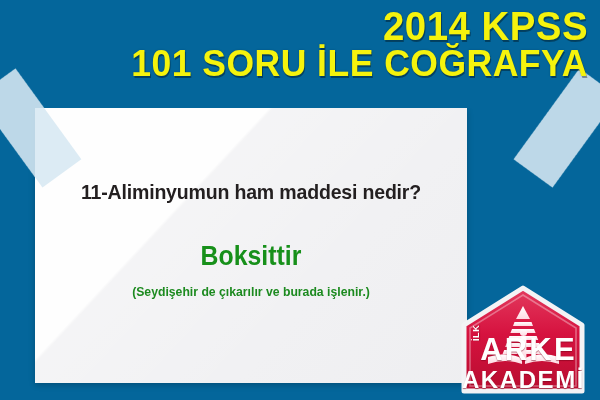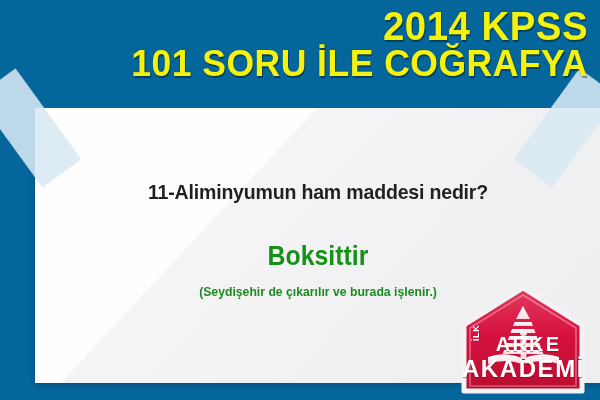--- a/index.html
+++ b/index.html
@@ -85,21 +85,21 @@
     height: 112px;
     transform: rotate(36deg);
     transform-origin: 50% 50%;
   }
 
   
   #paper {
     position: absolute;
     left: 35px;
     top: 108px;
-    width: 566px;
+    width: 432px;
     height: 275px;
     background: #f1f1f3;
     z-index: 3;
     box-shadow: 0 2px 6px rgba(0,0,0,0.22);
   }
 
   
   #paper::before {
     content: "";
     position: absolute;
@@ -185,21 +185,21 @@
 
   .logo-word {
     color: #ffffff;
     font-family: "Liberation Sans", sans-serif;
     font-weight: 700;
     letter-spacing: 2.2px;
     line-height: 1.0;
     text-shadow: 0 1px 1px rgba(120,0,25,0.55);
   }
 
-  #logo-word-arke { font-size: 20px; margin-left: 10px; }
+  #logo-word-arke { font-size: 31px; margin-left: 10px; }
   #logo-word-akademi { font-size: 24px; margin-top: 3px; letter-spacing: 1.6px; }
 
   #logo-word-ilk {
     position: absolute;
     left: 13px;
     top: 56px;
     color: #ffffff;
     font-family: "Liberation Sans", sans-serif;
     font-weight: 700;
     font-size: 9px;

